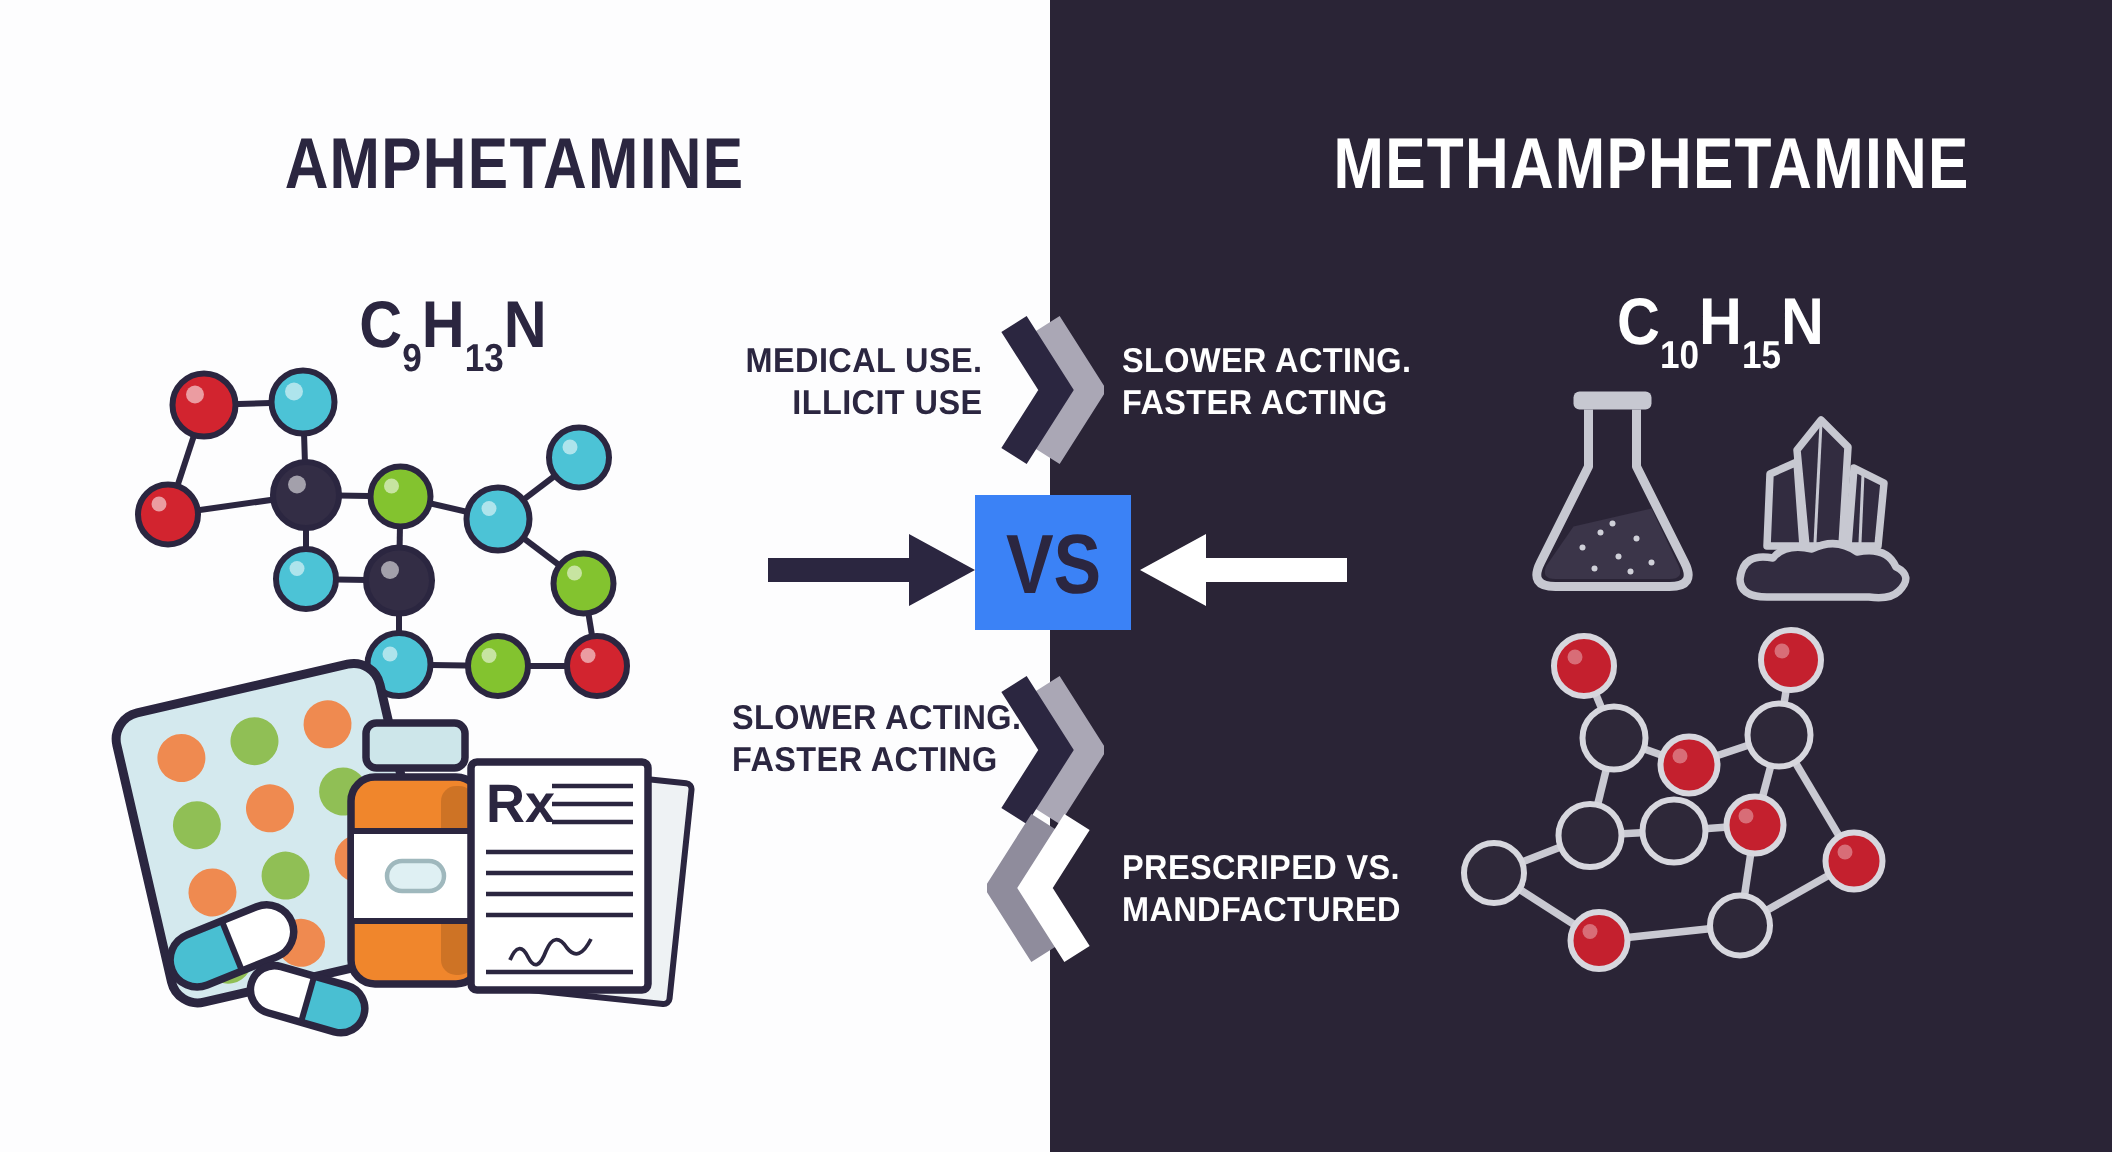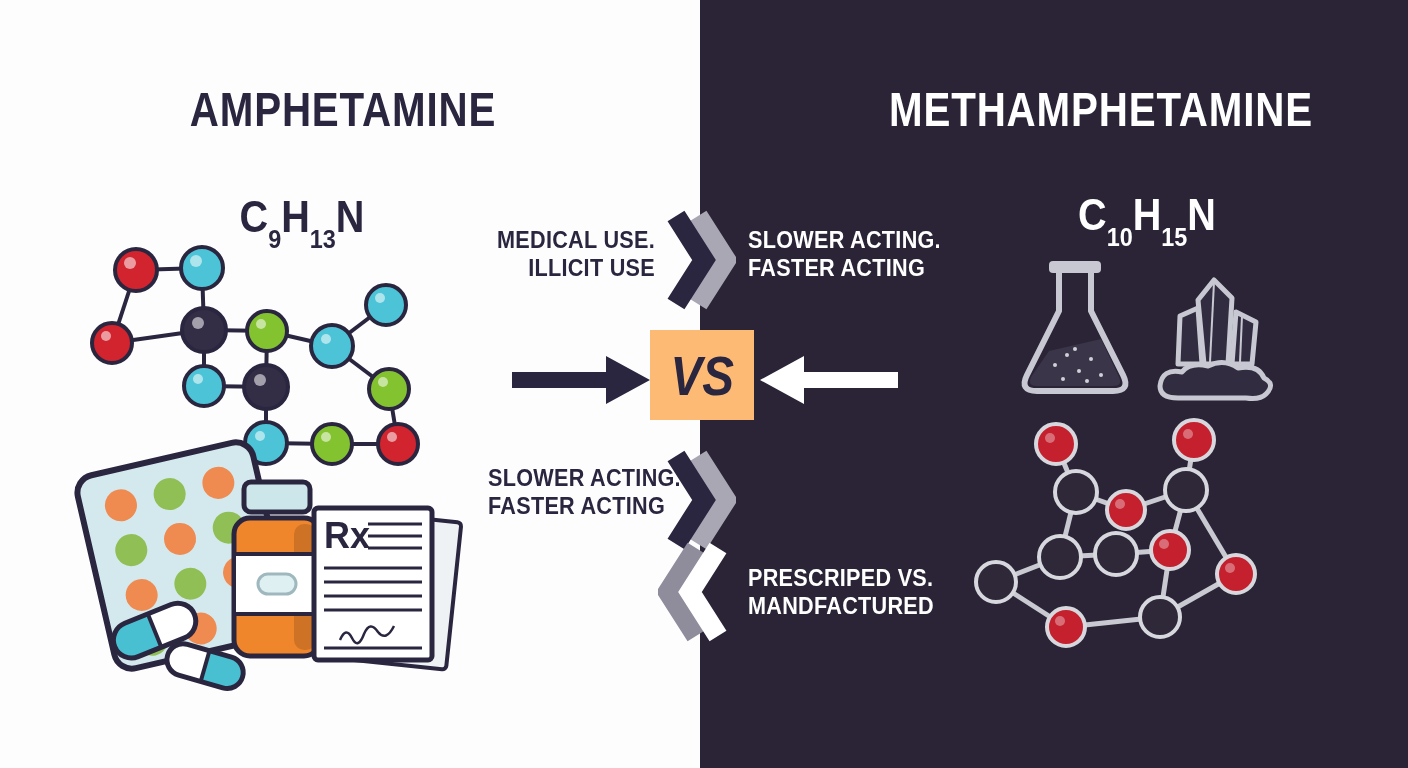--- a/index.html
+++ b/index.html
@@ -12,22 +12,22 @@
   .title.light { color:#ffffff; }
   .formula { font-weight:700; font-size:44px; color:#2b2640; text-align:center;
              transform:scaleX(.9); transform-origin:center; white-space:nowrap; }
   .formula.light { color:#ffffff; }
   .formula sub { font-size:26px; position:relative; top:6px; }
   .note { font-weight:700; font-size:23px; line-height:28px; color:#2b2640;
           transform:scaleX(.94); letter-spacing:.3px; white-space:nowrap; }
   .note.light { color:#ffffff; }
   .note.align-right { text-align:right; transform-origin:right center; }
   .note.align-left { text-align:left; transform-origin:left center; }
-  .vs-box { left:650px; top:330px; width:104px; height:90px; background:#fdba74;
-            display:flex; align-items:center; justify-content:center;font-style:italic; }
+  .vs-box { left:650px; top:330px; width:104px; height:90px; background:#3b82f6;
+            display:flex; align-items:center; justify-content:center; }
   .vs-text { font-weight:700; font-size:56px; color:#2b2640; transform:scaleX(.85); }
 </style>
 </head>
 <body>
 
 <div class="stage">
 
   <div class="abs panel-right"></div>
 
   <div class="abs title" style="left:143px; top:82px; width:400px;">AMPHETAMINE</div>

